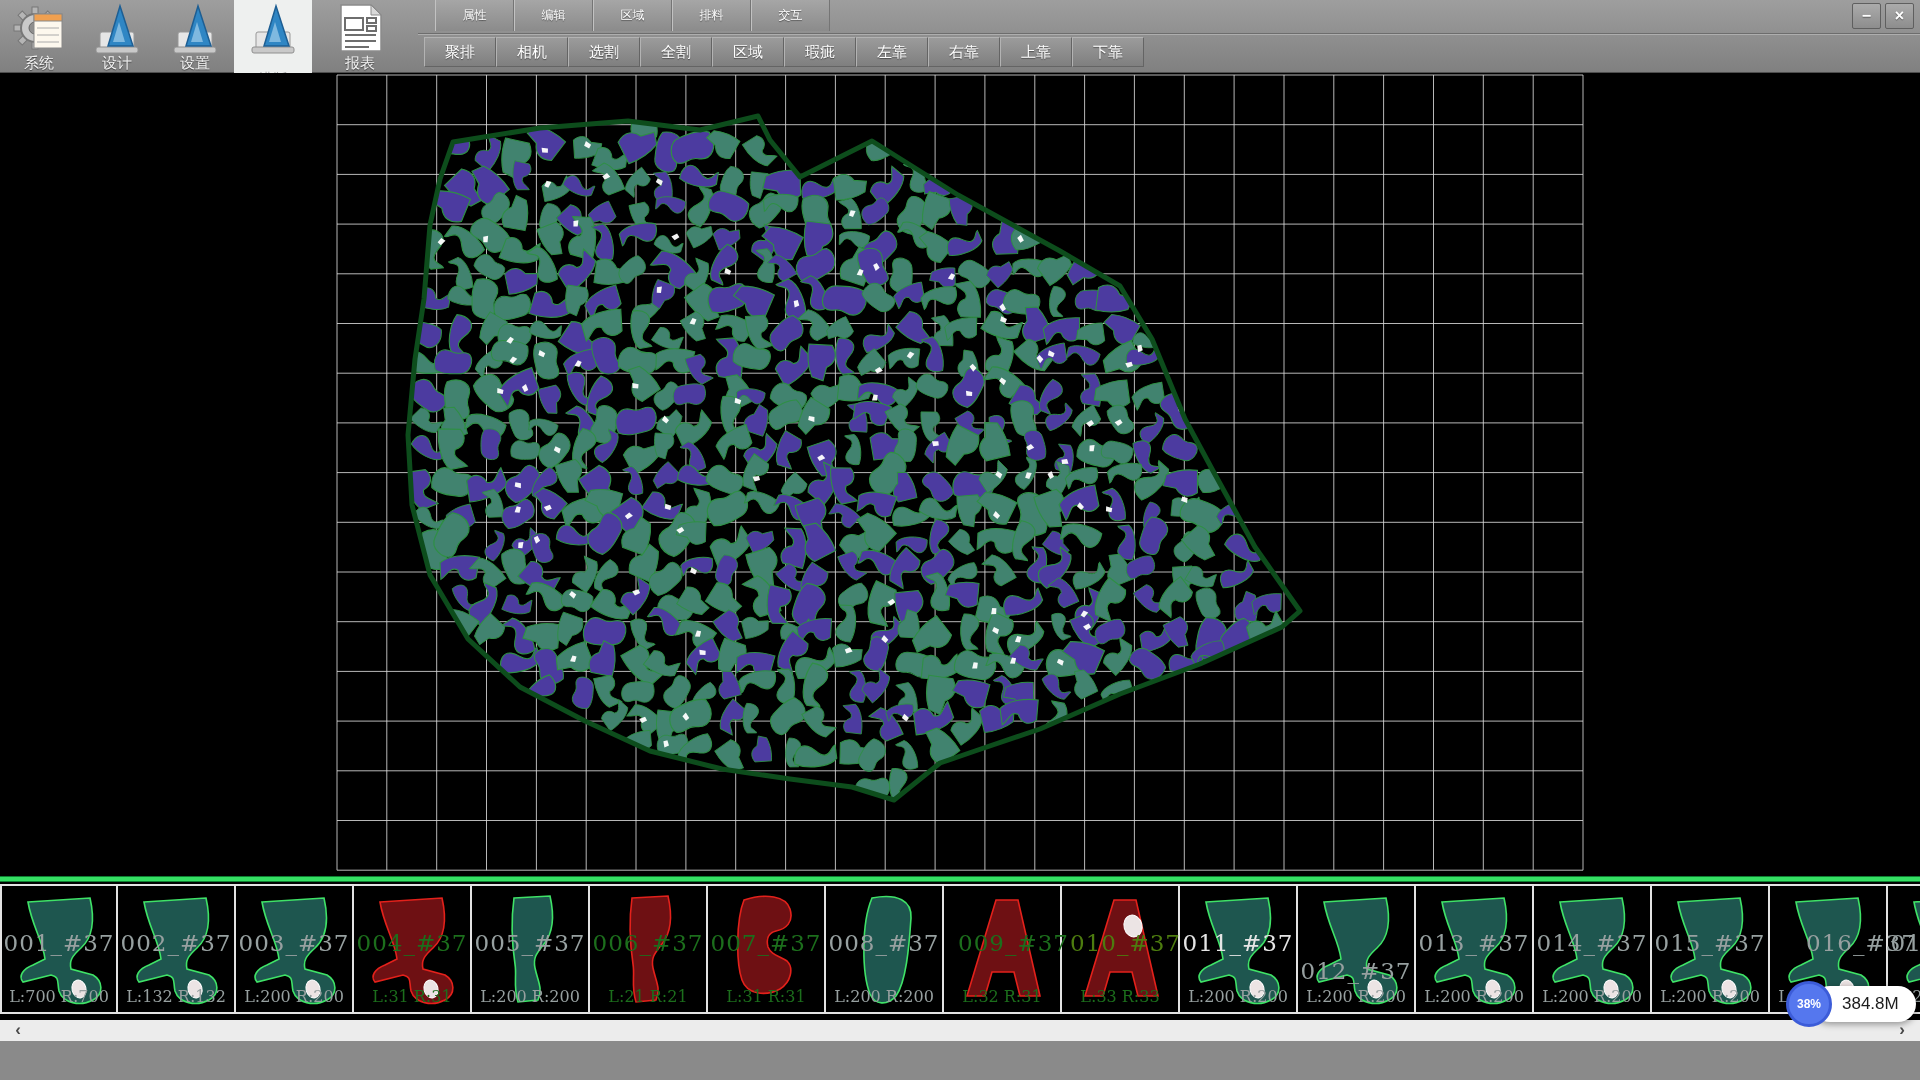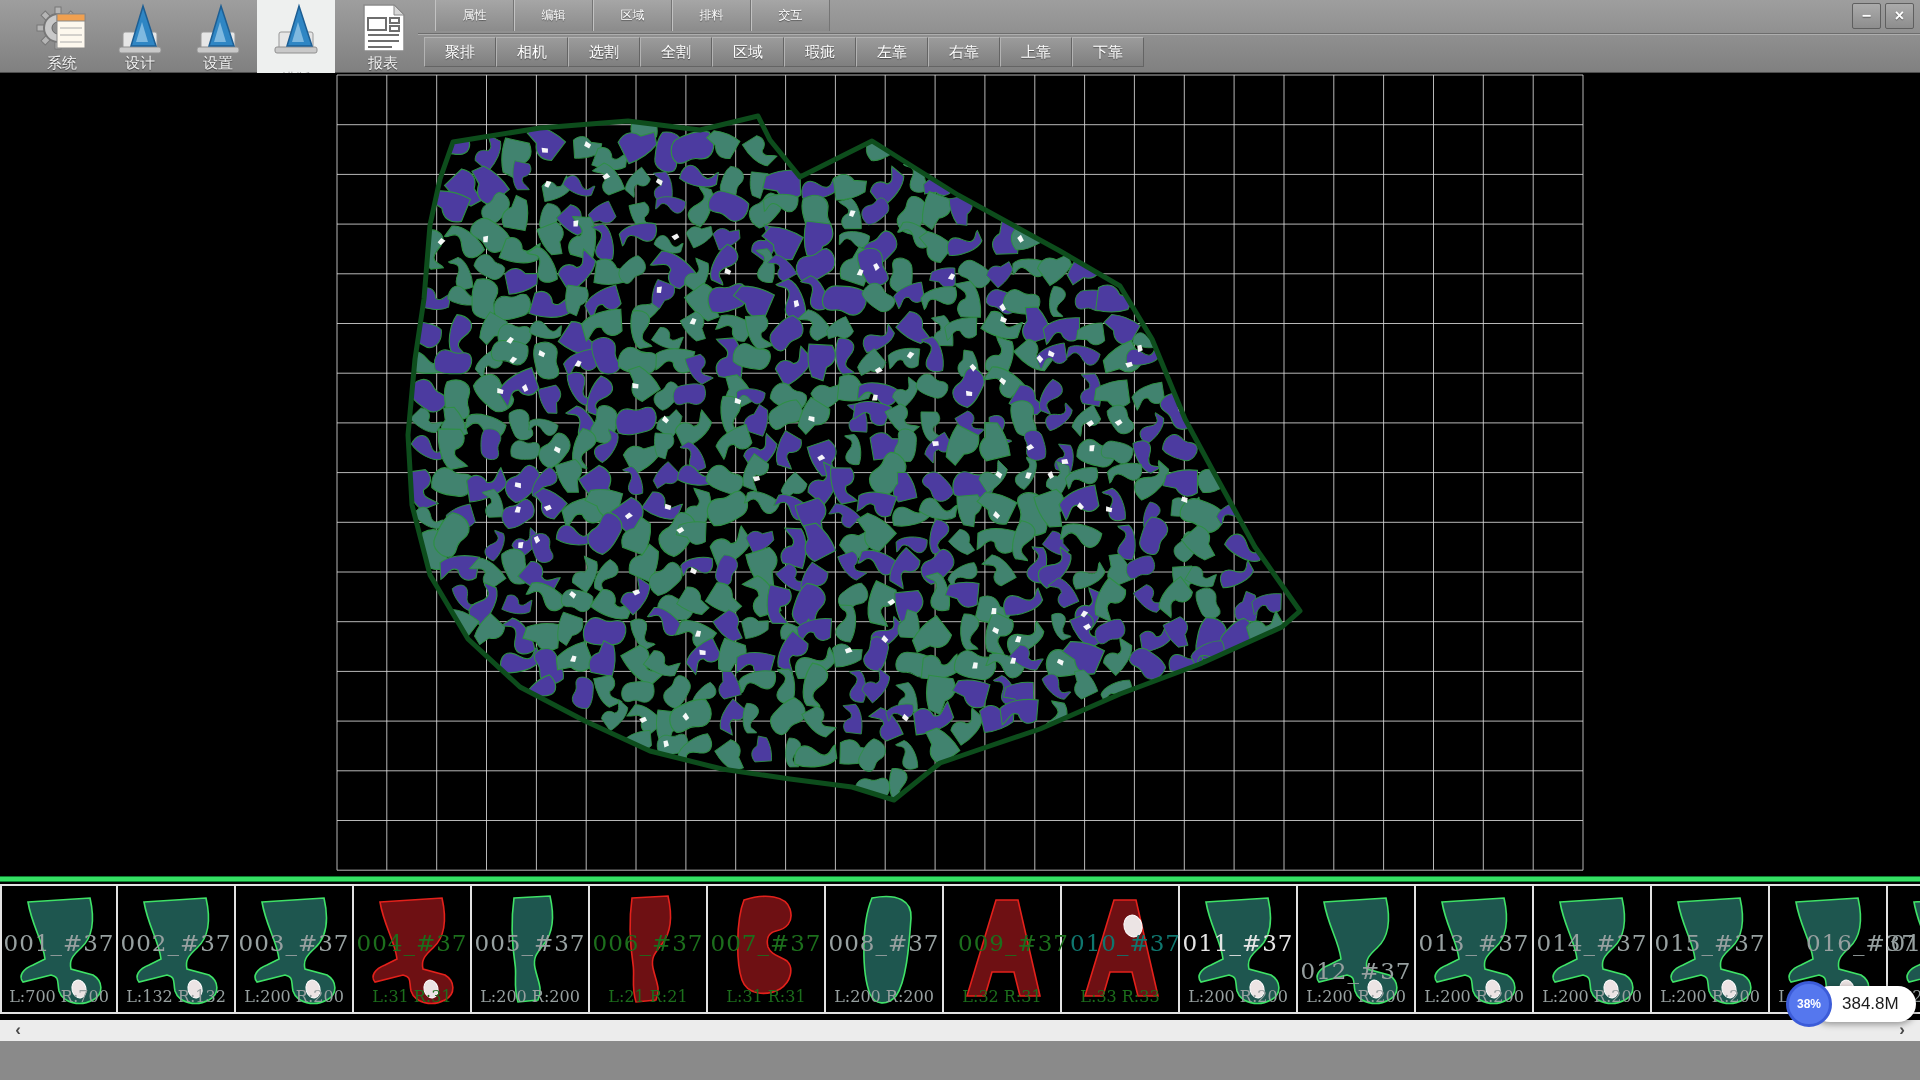--- a/index.html
+++ b/index.html
@@ -5,21 +5,21 @@
   * { margin:0; padding:0; box-sizing:border-box; }
   html,body { width:1920px; height:1080px; overflow:hidden; background:#000;
               font-family:"Liberation Sans", sans-serif; }
   body { position:relative; }
 
   
   .ribbon { position:absolute; top:0; left:0; width:1920px; height:73px;
             background:linear-gradient(#9e9e9e,#808080); border-bottom:1px solid #4e4e4e; }
   .ribbon .groove { position:absolute; top:33px; left:418px; right:0; height:2px;
             border-top:1px solid #6d6d6d; border-bottom:1px solid #aeaeae; }
-  .modes { position:absolute; top:0; left:0; height:73px; display:flex;padding-left:23px; }
+  .modes { position:absolute; top:0; left:0; height:73px; display:flex; }
   .mode-btn { width:78px; height:73px; display:flex; flex-direction:column;
               align-items:center; justify-content:flex-start; padding-top:2px; cursor:default; }
   .mode-btn .ic { width:62px; height:52px; display:flex; align-items:center; justify-content:center; }
   .mode-btn .lbl { font-size:15px; color:#f3f3f3; text-shadow:0 1px 1px rgba(0,0,0,.5); line-height:18px; }
   .mode-btn.selected { background:#eef0ef;gap:16px; }
   .mode-btn.selected .lbl { color:#9f9f9f; text-shadow:none; }
   .mode-btn.report { margin-left:9px; }
 
   .menubar { position:absolute; top:0; left:435px; height:31px; display:flex; }
   .menu-tab { width:79px; height:31px; line-height:30px; text-align:center; color:#fff;
@@ -869,21 +869,21 @@
       <path d="M52,14 L74,14 L96,110 L76,110 L70,86 L48,86 L41,110 L23,110 Z" fill="#6E1013" stroke="#E3211B" stroke-width="1.6"></path>
       </svg>
       <div class="thumb-label" style="color: rgb(28, 110, 28); padding-left: 14px;">009_#37</div>
       <div class="thumb-stats" style="color: rgb(28, 110, 28); margin-top: 32px;">L:32 R:31</div>
     </div>
     <div class="thumb-cell">
       <svg width="118" height="126" viewBox="0 0 118 126">
       <path d="M52,14 L74,14 L96,110 L76,110 L70,86 L48,86 L41,110 L23,110 Z" fill="#6E1013" stroke="#E3211B" stroke-width="1.6"></path>
         <ellipse cx="71" cy="40" rx="9" ry="11" fill="#ECE4E4" stroke="#fff" transform="rotate(-15 71 40)"></ellipse>
       </svg>
-      <div class="thumb-label" style="color: #0f766e; padding-left: 8px;">010_#37</div>
+      <div class="thumb-label" style="color: #4d7c0f; padding-left: 8px;">010_#37</div>
       <div class="thumb-stats" style="color: rgb(28, 110, 28);">L:33 R:33</div>
     </div>
     <div class="thumb-cell">
       <svg width="118" height="126" viewBox="0 0 118 126">
       <path d="M26,16 L88,12 C93,34 90,52 79,62 C70,70 67,75 69,83 L91,89 C101,95 102,108 91,114 C78,121 61,117 57,105 C55,96 58,91 49,89 L21,96 C16,90 21,83 31,79 L43,73 C41,55 30,40 26,16 Z" fill="#1E564F" stroke="#3FE267" stroke-width="1.6"></path>
         <ellipse cx="77" cy="103" rx="7" ry="9" fill="#ECE4E4" stroke="#fff" transform="rotate(-15 77 103)"></ellipse>
       </svg>
       <div class="thumb-label" style="color: #e5e5e5;">011_#37</div>
       <div class="thumb-stats" style="color: rgb(151, 160, 160);">L:200 R:200</div>
     </div>

